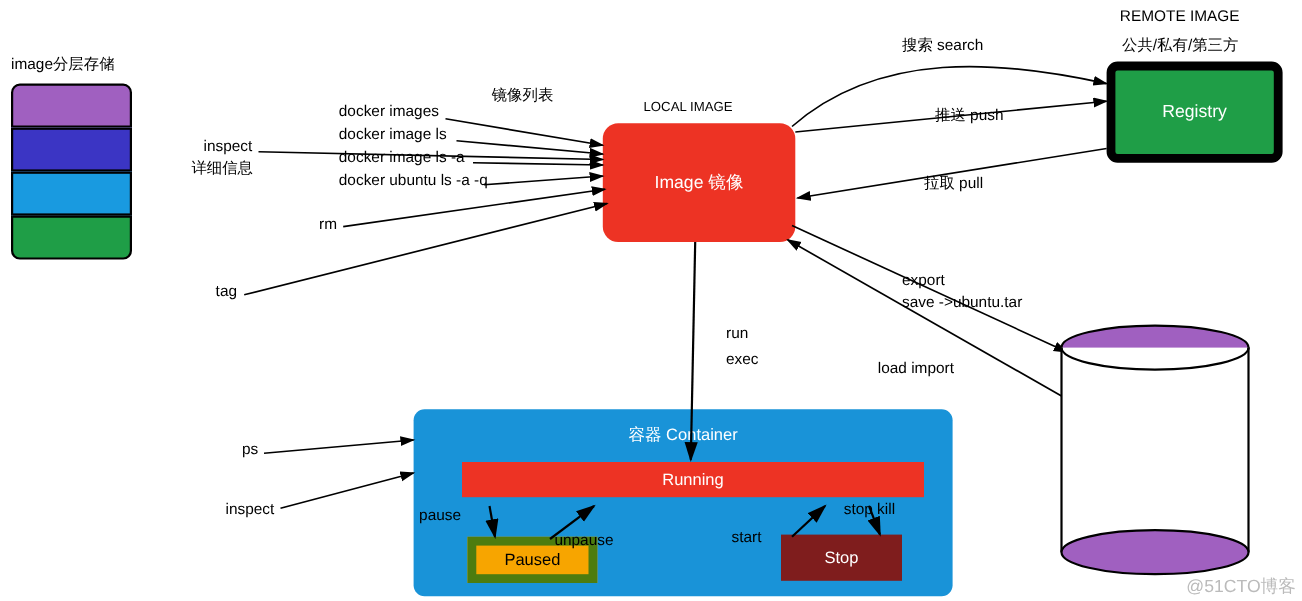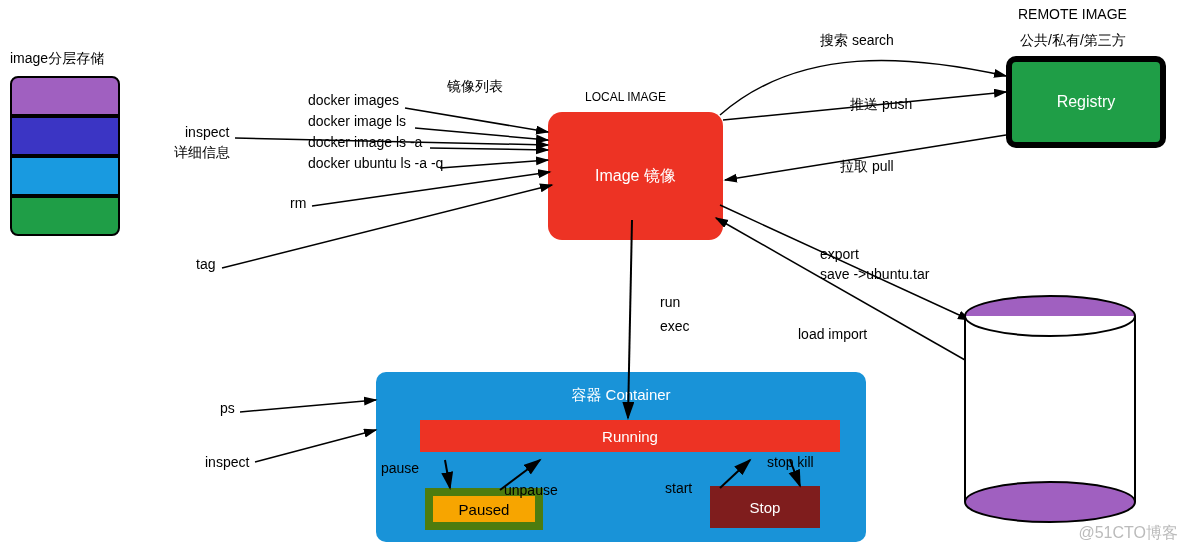--- a/index.html
+++ b/index.html
@@ -3,21 +3,21 @@
 <meta charset="utf-8">
 <style>
   html,body{margin:0;padding:0;font-family:"Microsoft YaHei",Arial,sans-serif;font-size:14px;color:#000;background:#fff}
   .page{position:relative;width:1184px;height:546px;overflow:hidden}
   .label{position:absolute;white-space:nowrap}
   .box{position:absolute;box-sizing:border-box;display:flex;align-items:center;justify-content:center;text-align:center}
   
   .sw{position:absolute;width:110px;height:40px;border:2px solid #000;box-sizing:border-box}
   
   .local-image{background:#ed3324;color:#fff;border-radius:14px;font-size:16px}
-  .registry{background:#1f9e47;color:#fff;border:6px solid #000000;border-radius:10px;font-size:16px}
+  .registry{background:#1f9e47;color:#fff;border:8px solid #000000;border-radius:10px;font-size:16px}
   .container-box{background:#1993d8;color:#fff;border-radius:10px;font-size:15px}
   .running{background:#ed3324;color:#fff;font-size:15px}
   .paused{background:#f7a500;color:#000;border:8px solid #4d7c0f;font-size:15px}
   .stop{background:#7f1d1d;color:#fff;font-size:15px}
   .watermark{position:absolute;right:6px;bottom:2px;color:#bbb;font-size:16px}
   svg{position:absolute;left:0;top:0}
 </style>
 </head>
 <body>
 
@@ -33,21 +33,21 @@
   <div class="label" style="left:308px;top:92px">docker images</div>
   <div class="label" style="left:308px;top:113px">docker image ls</div>
   <div class="label" style="left:308px;top:134px">docker image ls -a</div>
   <div class="label" style="left:308px;top:155px">docker ubuntu ls -a -q</div>
   <div class="label" style="left:185px;top:124px">inspect</div>
   <div class="label" style="left:174px;top:144px">详细信息</div>
   <div class="label" style="left:290px;top:195px">rm</div>
   <div class="label" style="left:196px;top:256px">tag</div>
 
   <div class="label" style="left:585px;top:90px;font-size:12px">LOCAL IMAGE</div>
-  <div class="box local-image" style="left:548px;top:112px;width:175px;height:128px">
+  <div class="box local-image" style="left:548px;top:112px;width:175px;height:108px">
     <span>Image 镜像</span>
   </div>
 
   <div class="label" style="left:1018px;top:6px;font-size:14px">REMOTE  IMAGE</div>
   <div class="label" style="left:1020px;top:32px;font-size:14px">公共/私有/第三方</div>
   <div class="box registry" style="left:1006px;top:56px;width:160px;height:92px">
     <span>Registry</span>
   </div>
 
   <div class="label" style="left:820px;top:32px">搜索 search</div>

